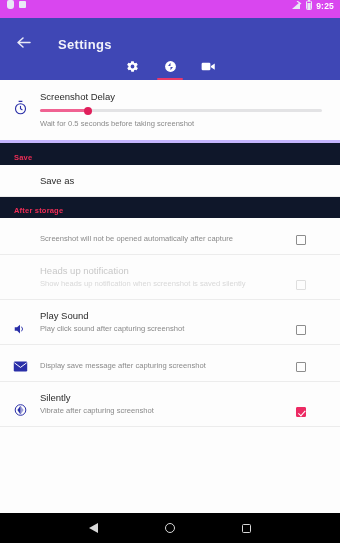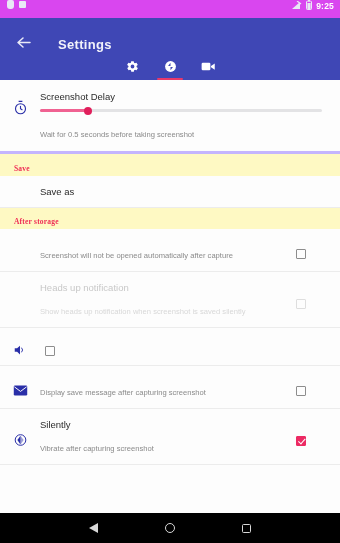--- a/index.html
+++ b/index.html
@@ -40,37 +40,37 @@
   .tab svg { display:block; }
   .tab.active::after {
     content:""; position:absolute; left:6px; right:6px; bottom:0; height:2.5px;
     background:#e8396a; border-radius:1px;
   }
 
   
   .content { flex:1 1 auto; background:#fdfdfd; overflow:hidden; }
 
   .row {
-    display:flex; align-items:center;
+    display:flex; align-items:flex-end;
     padding:9px 29px 9px 0;
     border-bottom:1px solid #ececec;
     background:#fdfdfd;
     position:relative;
   }
   .gutter { flex:0 0 40px; display:flex; align-items:center; justify-content:center; padding-top:7px; }
   .row-body { flex:1 1 auto; min-width:0; padding-right:4px; }
   .row-title { font-size:9.5px; color:#2b2b2b; line-height:13px; }
-  .row-sub { font-size:7.6px; color:#8a8a8a; line-height:12px; margin-top:12px; }
+  .row-sub { font-size:7.6px; color:#8a8a8a; line-height:12px; margin-top:1px; }
   .row.disabled .row-title { color:#c8c8c8; }
   .row.disabled .row-sub { color:#d8d8d8; }
 
   
   .section {
     font-size:7.5px; font-weight:bold; color:#ef2d56;
-    padding:9px 0 3px 14px; background:#fef9c3; letter-spacing:.2px;font-family:Liberation Serif, serif;
+    padding:9px 0 3px 14px; background:#0f172a; letter-spacing:.2px;
   }
   .section.first { padding-top:10px; }
 
   
   .delay-row { padding:10px 14px 10px 0; border-bottom:3px solid #c4b5fd; display:flex; align-items:flex-start; }
   .slider-wrap { padding:6px 0 5px 0; }
   .slider {
     position:relative; height:3px; background:#e3e3e5; border-radius:2px; width:100%;
     cursor:pointer;
   }
@@ -226,20 +226,24 @@
       </div>
     </div>
 
     <div class="row">
       <div class="gutter">
         <svg width="14" height="12" viewBox="0 0 24 20" fill="#2a2fa8">
           <path d="M3 7 H7 L12 2.5 V17.5 L7 13 H3 Z"></path>
           <path d="M15 6.5 a5 5 0 0 1 0 7" stroke="#2a2fa8" stroke-width="1.6" fill="none" stroke-linecap="round"></path>
         </svg>
       </div>
+      <div class="row-body">
+        <div class="row-title">Play Sound</div>
+        <div class="row-sub">Play click sound after capturing screenshot</div>
+      </div>
       <div class="cbox-wrap">
         <span class="cbox"></span>
       </div>
     </div>
 
     <div class="row">
       <div class="gutter">
         <svg width="15" height="11" viewBox="0 0 24 18">
           <rect x="1" y="1" width="22" height="16" rx="2" fill="#2a2fa8"></rect>
           <path d="M2 3 L12 10.5 L22 3" stroke="#ffffff" stroke-width="1.6" fill="none"></path>

